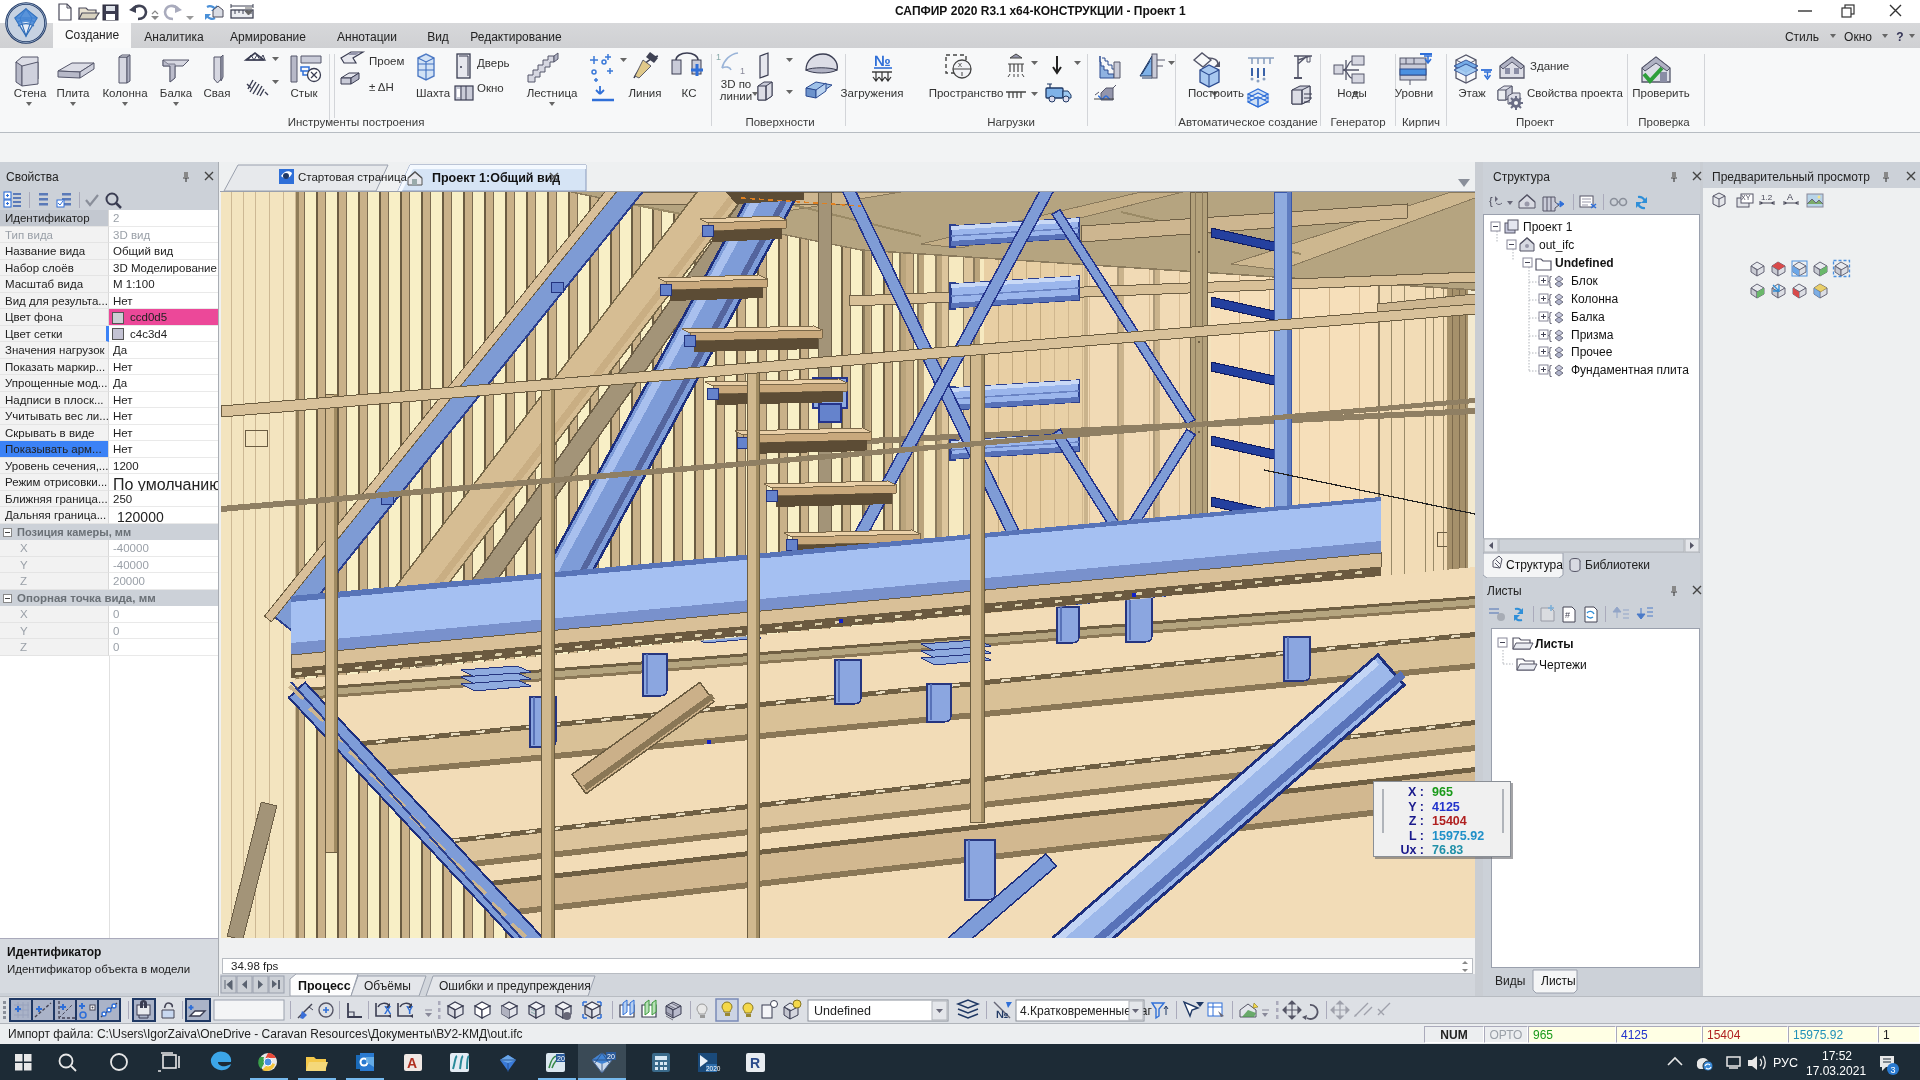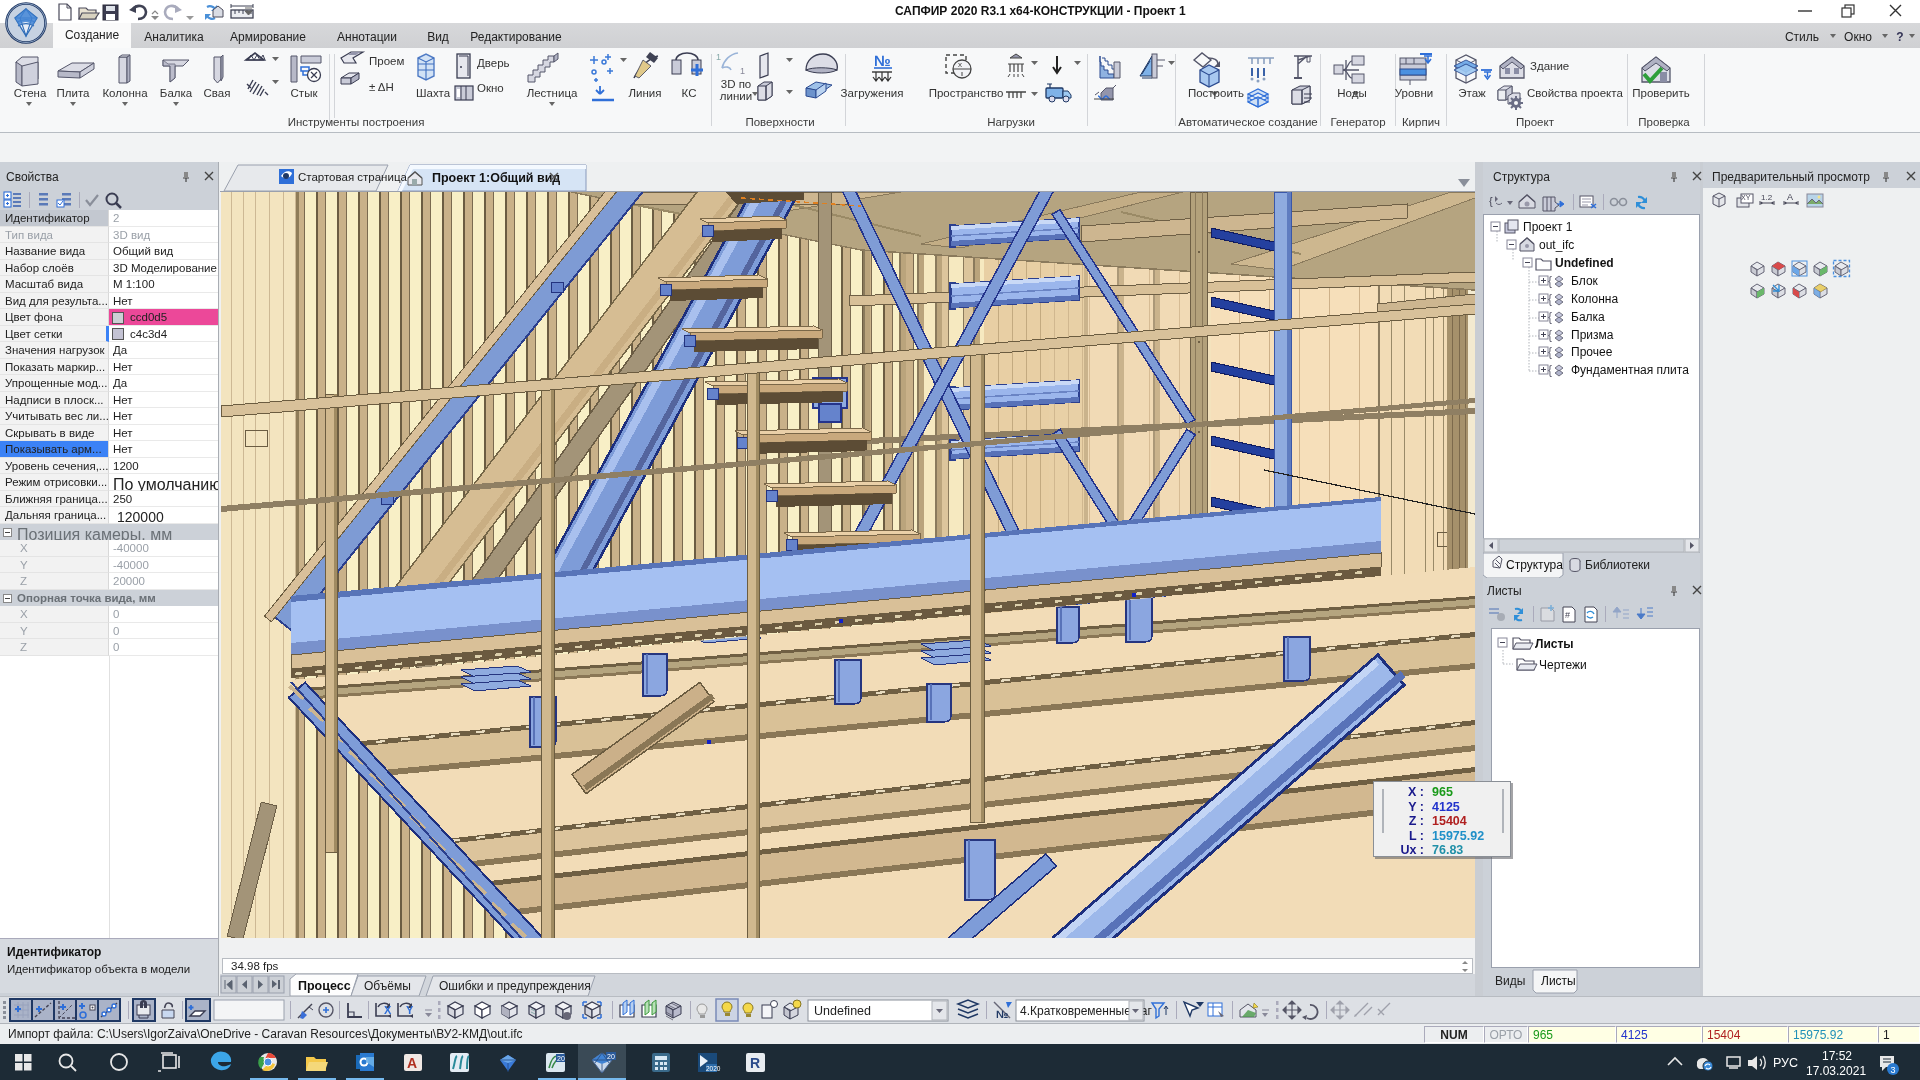--- a/index.html
+++ b/index.html
@@ -531,21 +531,21 @@
         </div>
         <div class="abs" style="left:109px;top:0;width:109px;height:16.5px;border-bottom:1px solid #e9e9e9">
           <div class="abs" style="left:8px;top:2px;font-size:14px;color:#222;white-space:nowrap">120000</div>
         </div>
       </div>
 <div class="abs" style="left:0;top:313.5px;width:218px;height:17px;background:#ccd1d8;border-bottom:1px solid #b6bac0">
         <svg class="abs" style="left:3px;top:4px" width="9" height="9">
           <rect x="0.5" y="0.5" width="8" height="8" fill="#fff" stroke="#888"></rect>
           <path d="M2 4.5h5" stroke="#444"></path>
         </svg>
-        <div class="abs" style="left:17px;top:2px;font-size:16px;font-weight:normal;color:#6a7076">Позиция камеры, мм</div>
+        <div class="abs" style="left:17px;top:2px;font-size:11px;font-weight:bold;color:#6a7076">Позиция камеры, мм</div>
       </div>
 <div class="abs" style="left:0;top:330.0px;width:218px;height:17px;background:#fff">
         <div class="abs" style="left:0;top:0;width:109px;height:16.5px;background:#f2f2f2;border-bottom:1px solid #e4e4e4;border-right:1px solid #d8d8d8">
           <div class="abs" style="left:20px;top:2px;font-size:11.5px;color:#9aa0a8;white-space:nowrap">X</div>
         </div>
         <div class="abs" style="left:109px;top:0;width:109px;height:16.5px;border-bottom:1px solid #e9e9e9">
           <div class="abs" style="left:4px;top:2px;font-size:11.5px;color:#9aa0a8;white-space:nowrap">-40000</div>
         </div>
       </div>
 <div class="abs" style="left:0;top:346.5px;width:218px;height:17px;background:#fff">

